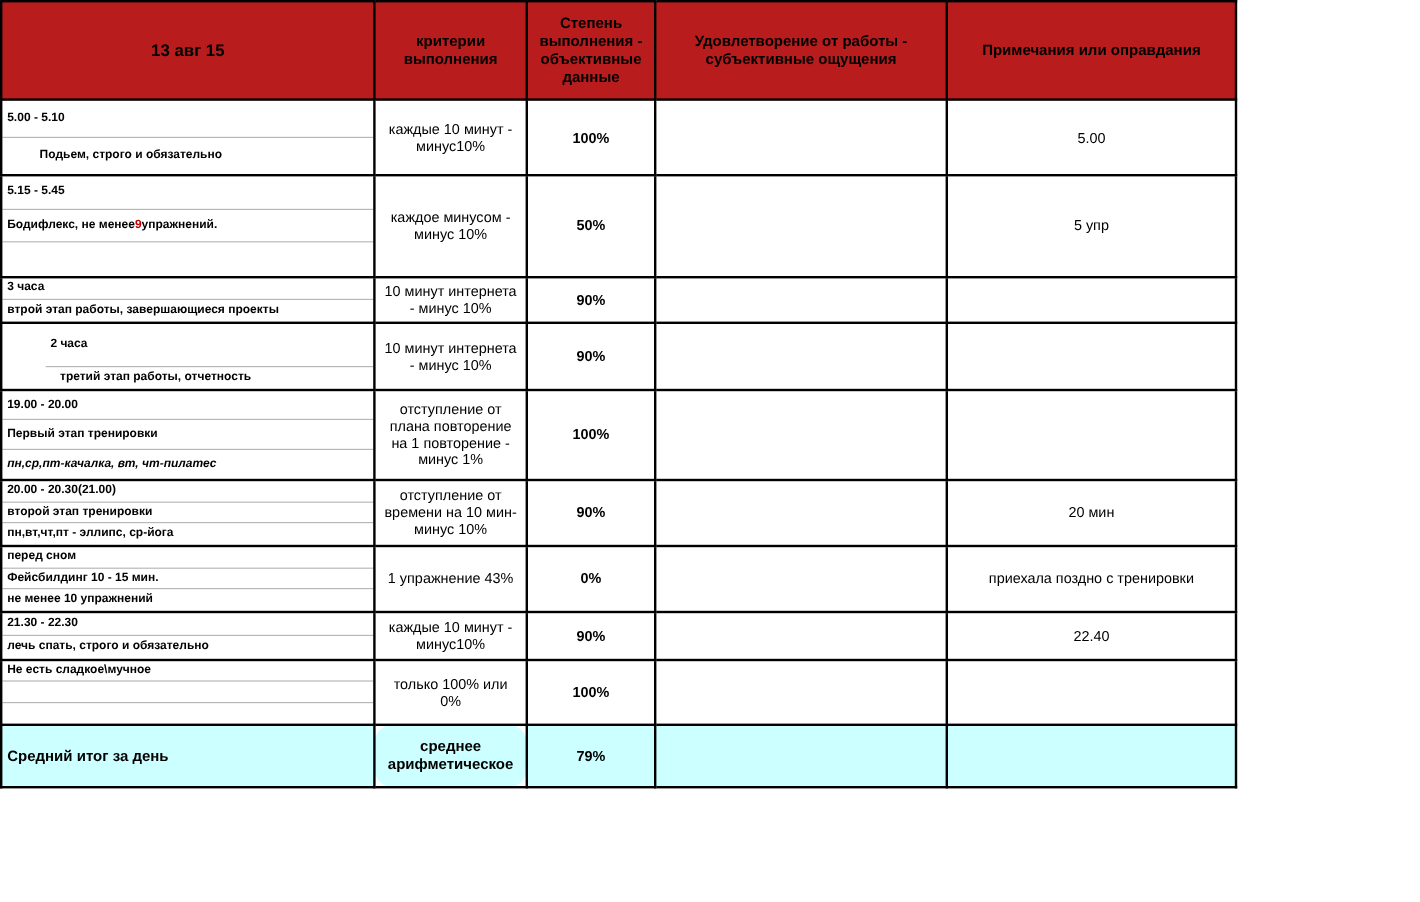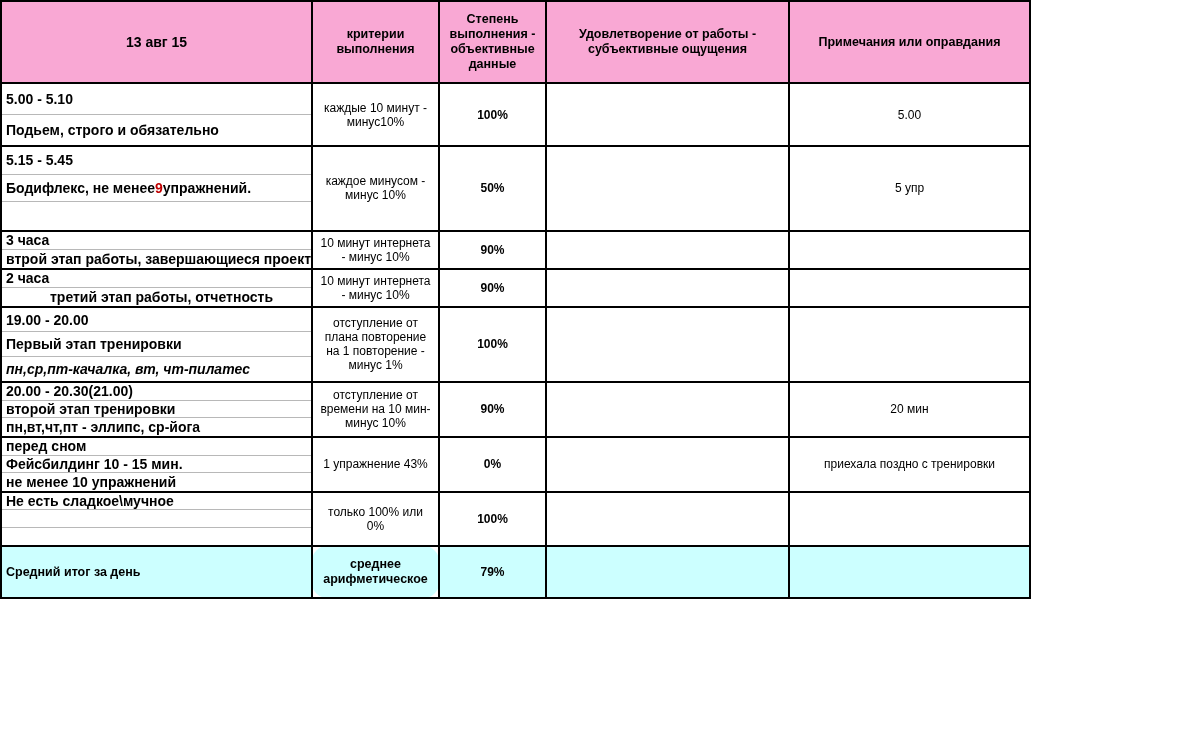--- a/index.html
+++ b/index.html
@@ -39,21 +39,21 @@
   }
   
   col.c-task   { width: 311px; }
   col.c-crit   { width: 127px; }
   col.c-deg    { width: 107px; }
   col.c-sat    { width: 243px; }
   col.c-note   { width: 241px; }
 
   
   tr.head td {
-    background: #f9a8d4;
+    background: #b91c1c;
     text-align: center;
     font-weight: bold;
     font-size: 12.5px;
     line-height: 15px;
     height: 76px;
     padding: 2px 4px;
   }
   tr.head td.h-date {
     font-size: 14px;
   }
@@ -61,21 +61,21 @@
   
   .sublines {
     display: block;
     width: 100%;
   }
   .subline {
     display: block;
     box-sizing: border-box;
     padding: 0 4px;
     font-weight: bold;
-    font-size: 14px;
+    font-size: 10px;
     line-height: 1;
     color: #000000;
     border-bottom: 1px solid #b8b8b8;
     white-space: nowrap;
     overflow: hidden;
     display: flex;
     align-items: center;
   }
   .subline:last-child { border-bottom: none; }
   .subline.empty { color: transparent; }
@@ -154,21 +154,21 @@
         </td>
         <td>
           <div>Примечания или оправдания</div>
         </td>
       </tr>
 
     <tr class="data-row" style="height: 61px;">
           <td class="task">
             <div class="sublines">
               <div class="subline" style="height: 30.5px;">5.00 - 5.10</div>
-              <div class="subline" style="height: 30.5px;">Подьем, строго и обязательно</div>
+              <div class="subline" style="height: 30.5px; margin-left: 27px;">Подьем, строго и обязательно</div>
             </div>
           </td>
           <td class="crit">
             <div>каждые 10 минут -</div>
             <div>минус10%</div>
           </td>
           <td class="deg">100%</td>
           <td class="sat">&nbsp;</td>
           <td class="note">5.00</td>
         </tr>
@@ -199,21 +199,21 @@
             <div>10 минут интернета</div>
             <div>-  минус 10%</div>
           </td>
           <td class="deg">90%</td>
           <td class="sat">&nbsp;</td>
           <td class="note">&nbsp;</td>
         </tr>
         <tr class="data-row" style="height: 36px;">
           <td class="task">
             <div class="sublines">
-              <div class="subline" style="height: 18px;">2 часа</div>
+              <div class="subline" style="height: 36px; margin-left: 36px;">2 часа</div>
               <div class="subline" style="height: 18px; padding-left: 48px;">третий этап работы, отчетность</div>
             </div>
           </td>
           <td class="crit">
             <div>10 минут интернета</div>
             <div>-  минус 10%</div>
           </td>
           <td class="deg">90%</td>
           <td class="sat">&nbsp;</td>
           <td class="note">&nbsp;</td>
@@ -260,20 +260,35 @@
               <div class="subline" style="height: 17.6667px;">Фейсбилдинг 10 - 15 мин.</div>
               <div class="subline" style="height: 17.6667px;">не менее 10 упражнений</div>
             </div>
           </td>
           <td class="crit">
             <div>1 упражнение 43%</div>
           </td>
           <td class="deg">0%</td>
           <td class="sat">&nbsp;</td>
           <td class="note">приехала поздно с тренировки</td>
+        </tr>
+        <tr class="data-row" style="height: 38px;">
+          <td class="task">
+            <div class="sublines">
+              <div class="subline" style="height: 19px;">21.30 - 22.30</div>
+              <div class="subline" style="height: 19px;">лечь спать, строго и обязательно</div>
+            </div>
+          </td>
+          <td class="crit">
+            <div>каждые 10 минут -</div>
+            <div>минус10%</div>
+          </td>
+          <td class="deg">90%</td>
+          <td class="sat">&nbsp;</td>
+          <td class="note">22.40</td>
         </tr>
         <tr class="data-row" style="height: 52px;">
           <td class="task">
             <div class="sublines">
               <div class="subline" style="height: 17.3333px;">Не есть сладкое\мучное</div>
               <div class="subline empty" style="height: 17.3333px;">&nbsp;</div>
               <div class="subline empty" style="height: 17.3333px;">&nbsp;</div>
             </div>
           </td>
           <td class="crit">

